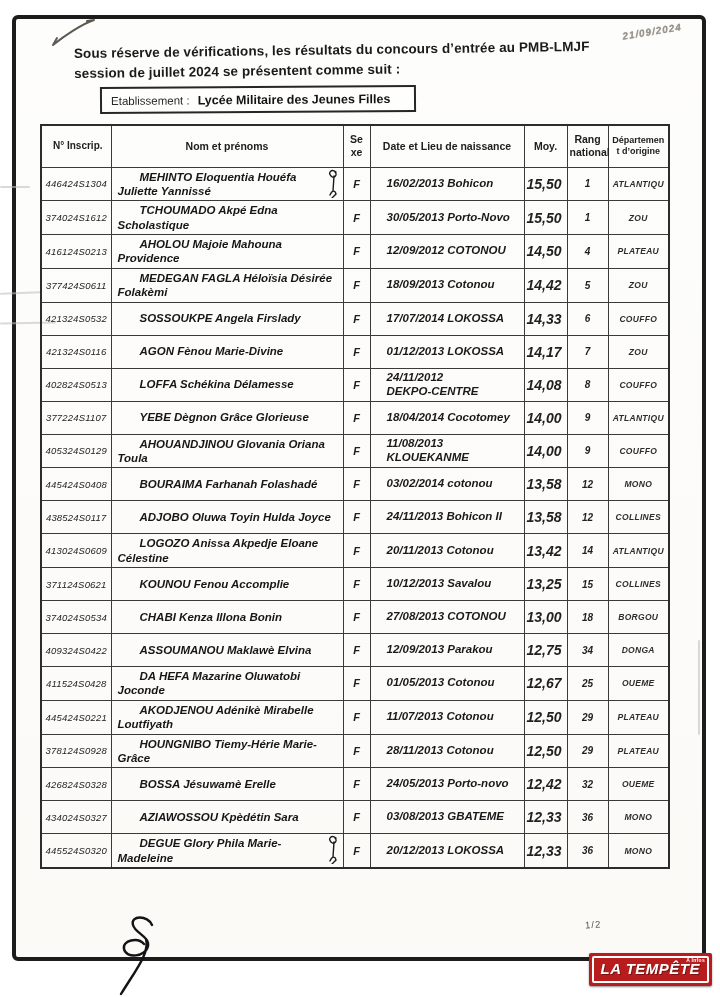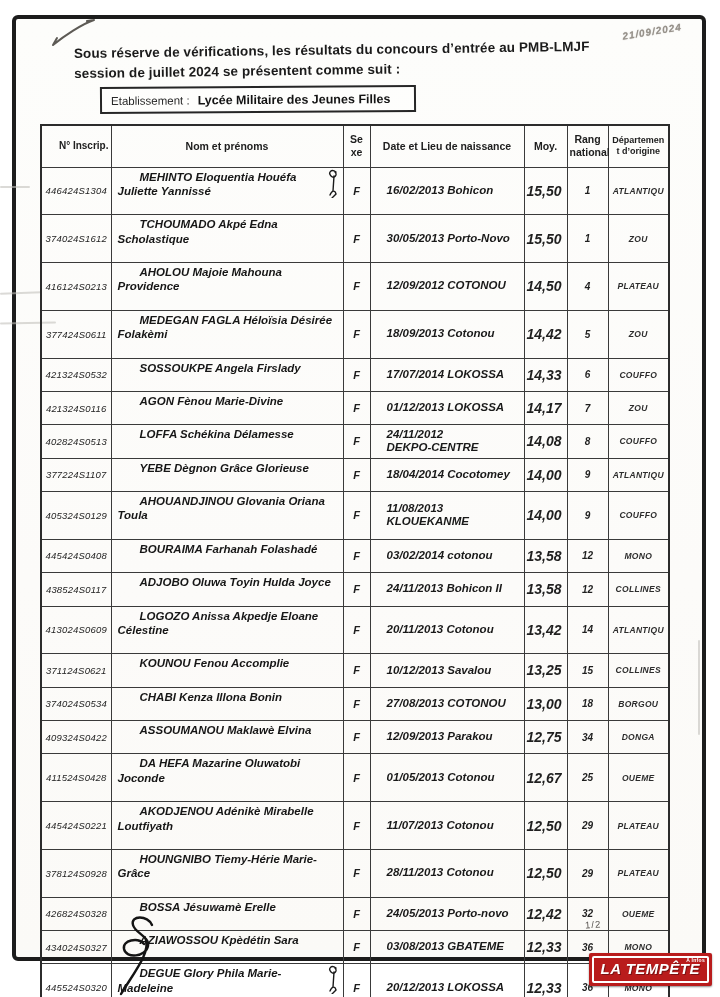--- a/index.html
+++ b/index.html
@@ -37,25 +37,25 @@
   table.results {
     position:absolute; left:40px; top:124px; width:628px;
     border-collapse:collapse; table-layout:fixed;
     border:2px solid #2c2c2c; background:transparent;
   }
   .results th, .results td { border:1px solid #3a3a3a; vertical-align:middle; }
   .results th {
     font-size:10.5px; font-weight:700; text-align:center; line-height:1.25;
     height:42px; padding:2px 2px; color:#202020;
   }
-  .results th.h-num { font-size:10px; text-align:right; padding-left:5px; }
+  .results th.h-num { font-size:10px; text-align:center; padding-left:5px; }
   .results th.h-dept { font-size:9px; }
   .results td { height:33px; font-style:italic; }
   .c-num  { font-size:9.5px; text-align:center; letter-spacing:0.2px; color:#222; font-weight:500; }
-  .c-name { font-size:11.5px; font-weight:600; text-align:left; padding:2px 6px 16px 6px;
+  .c-name { font-size:11.5px; font-weight:600; text-align:left; padding:2px 6px 2px 6px;
             text-indent:22px; line-height:1.25; position:relative; color:#161616; }
   .c-name .name-text { display:inline; }
   .c-sex  { font-size:11px; font-weight:600; text-align:center; }
   .c-birth{ font-size:11.5px; font-weight:700; text-align:left; padding-left:16px;
             line-height:1.2; white-space:pre-line; color:#191919; }
   .c-moy  { font-size:14px; font-weight:700; text-align:right; padding-right:5px; }
   .c-rank { font-size:10px;  font-weight:600; text-align:center; }
   .c-dept { font-size:8.5px; font-weight:600; text-align:center; letter-spacing:0.3px; color:#2d2d2d; }
 
   .quill { position:absolute; right:3px; top:1px; width:13px; height:29px; display:none; }

